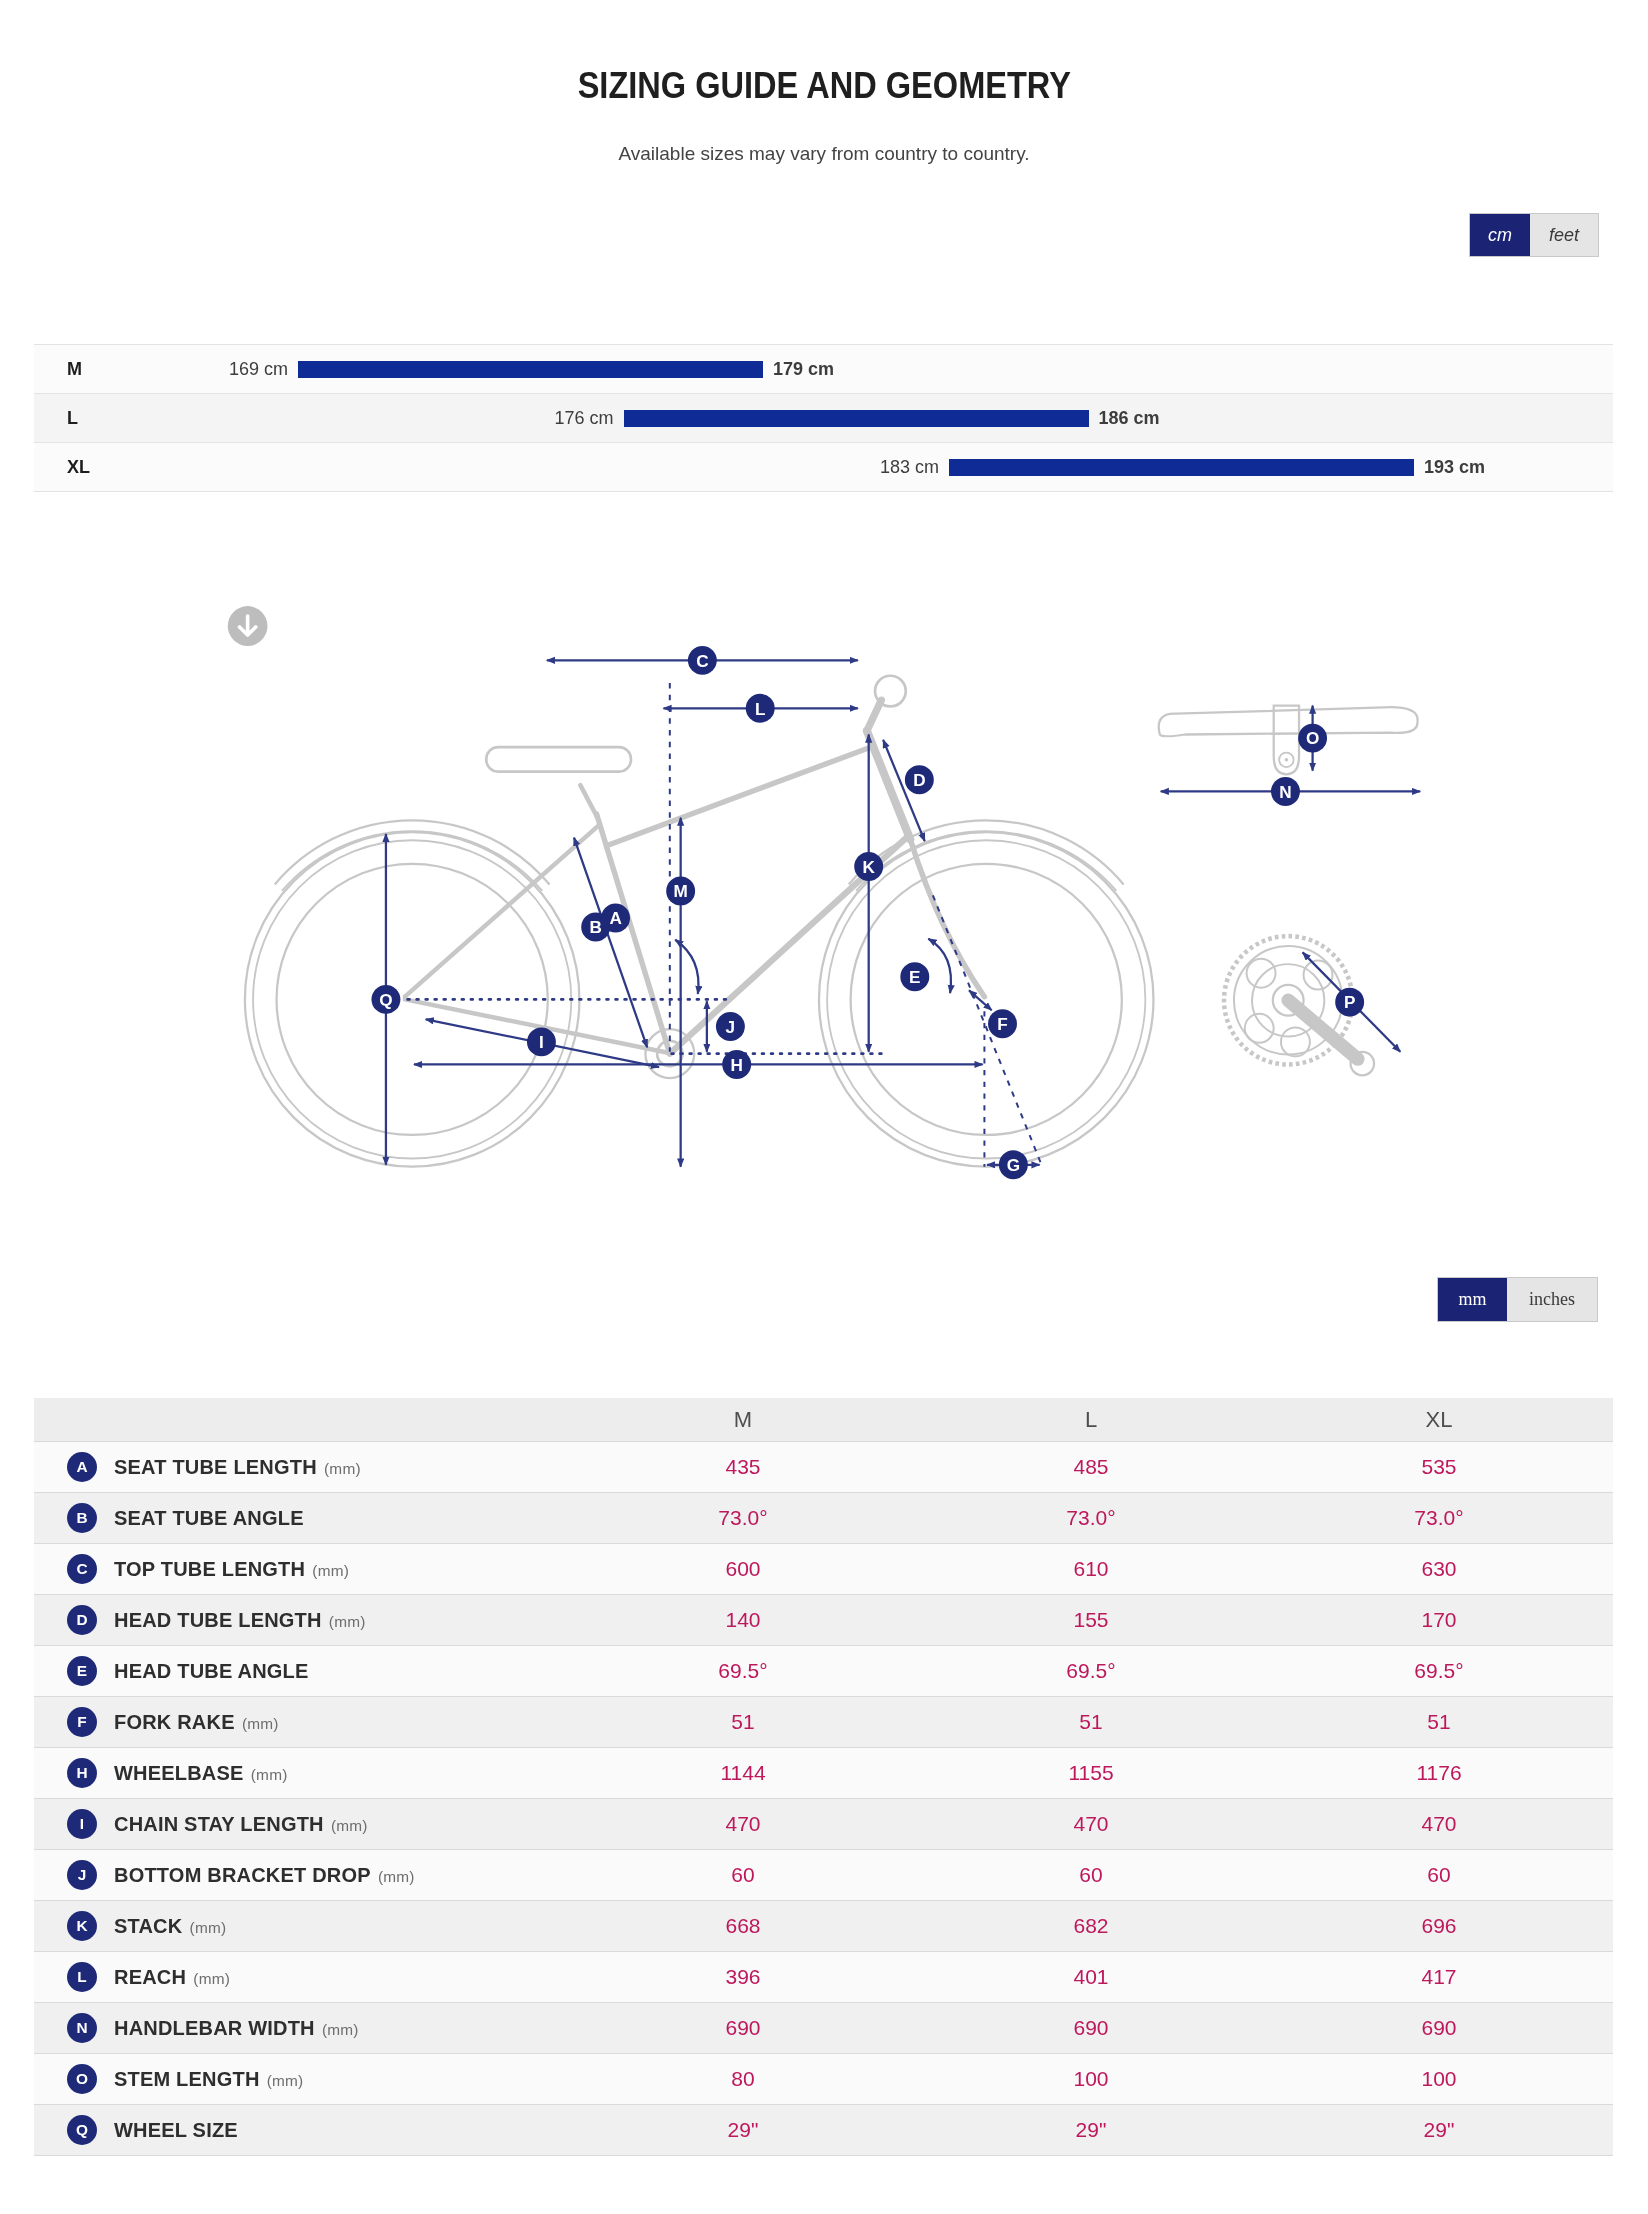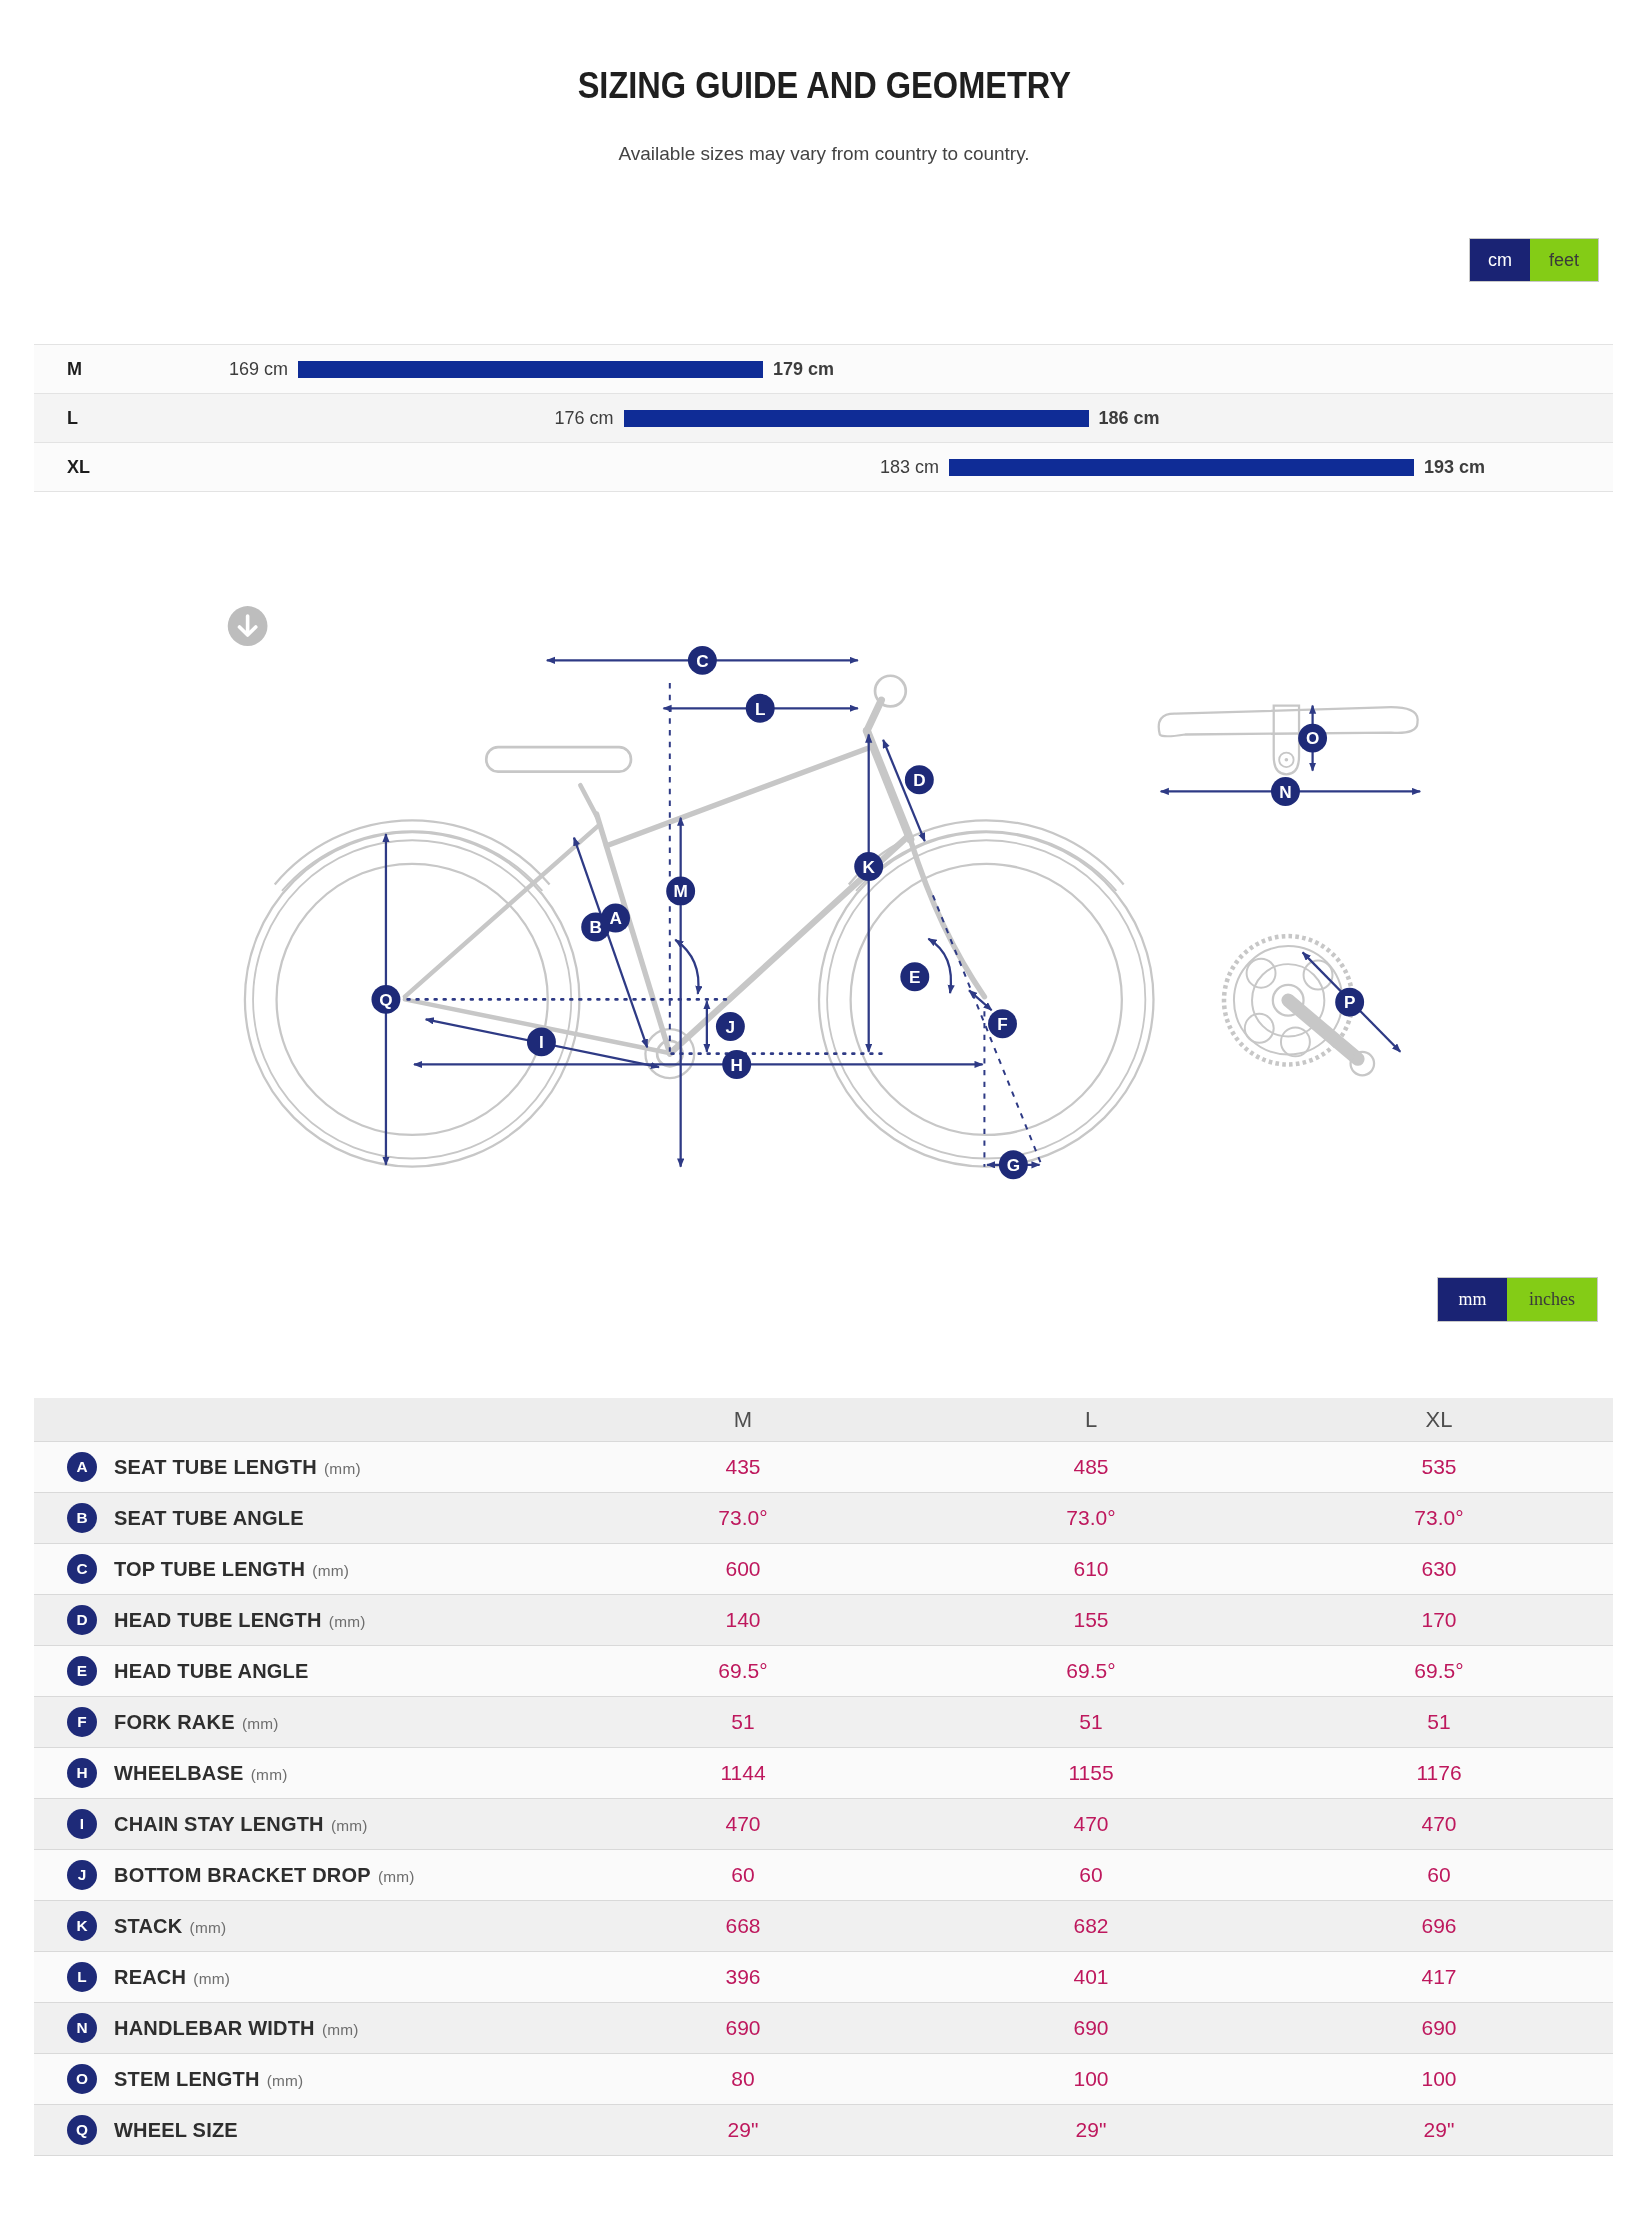--- a/index.html
+++ b/index.html
@@ -17,22 +17,22 @@
     position:absolute;top:138px;left:0;width:100%;text-align:center;
     font-size:19px;line-height:32px;color:#444;
   }
   
   .toggle{
     position:absolute;display:flex;border:0.9px solid #c9c9c9;background:#fff;
     font-size:18px;user-select:none;
   }
   .toggle .opt{display:flex;align-items:center;justify-content:center;cursor:pointer;}
   .toggle .opt.on{background:#1a2374;color:#ffffff;border:0;}
-  .toggle .opt.off{background:#84cc16;color:#3a3a3a;}
-  #toggle-height{top:238px;right:49px;height:42px;}
+  .toggle .opt.off{background:#e5e5e5;color:#3a3a3a;}
+  #toggle-height{top:213px;right:49px;height:42px;font-style:italic;}
   #toggle-height .opt{height:42px;}
   #toggle-height .opt.on{width:60px;}
   #toggle-height .opt.off{width:68px;}
   #toggle-geom{top:1277px;right:50px;height:43px;}
   #toggle-geom .opt{height:43px;font-family:Liberation Serif, serif;}
   #toggle-geom .opt.on{width:69px;}
   #toggle-geom .opt.off{width:90px;}
   
   .sizing{
     position:absolute;top:344px;left:34px;width:1579px;border-top:0.9px solid #e3e3e3;

